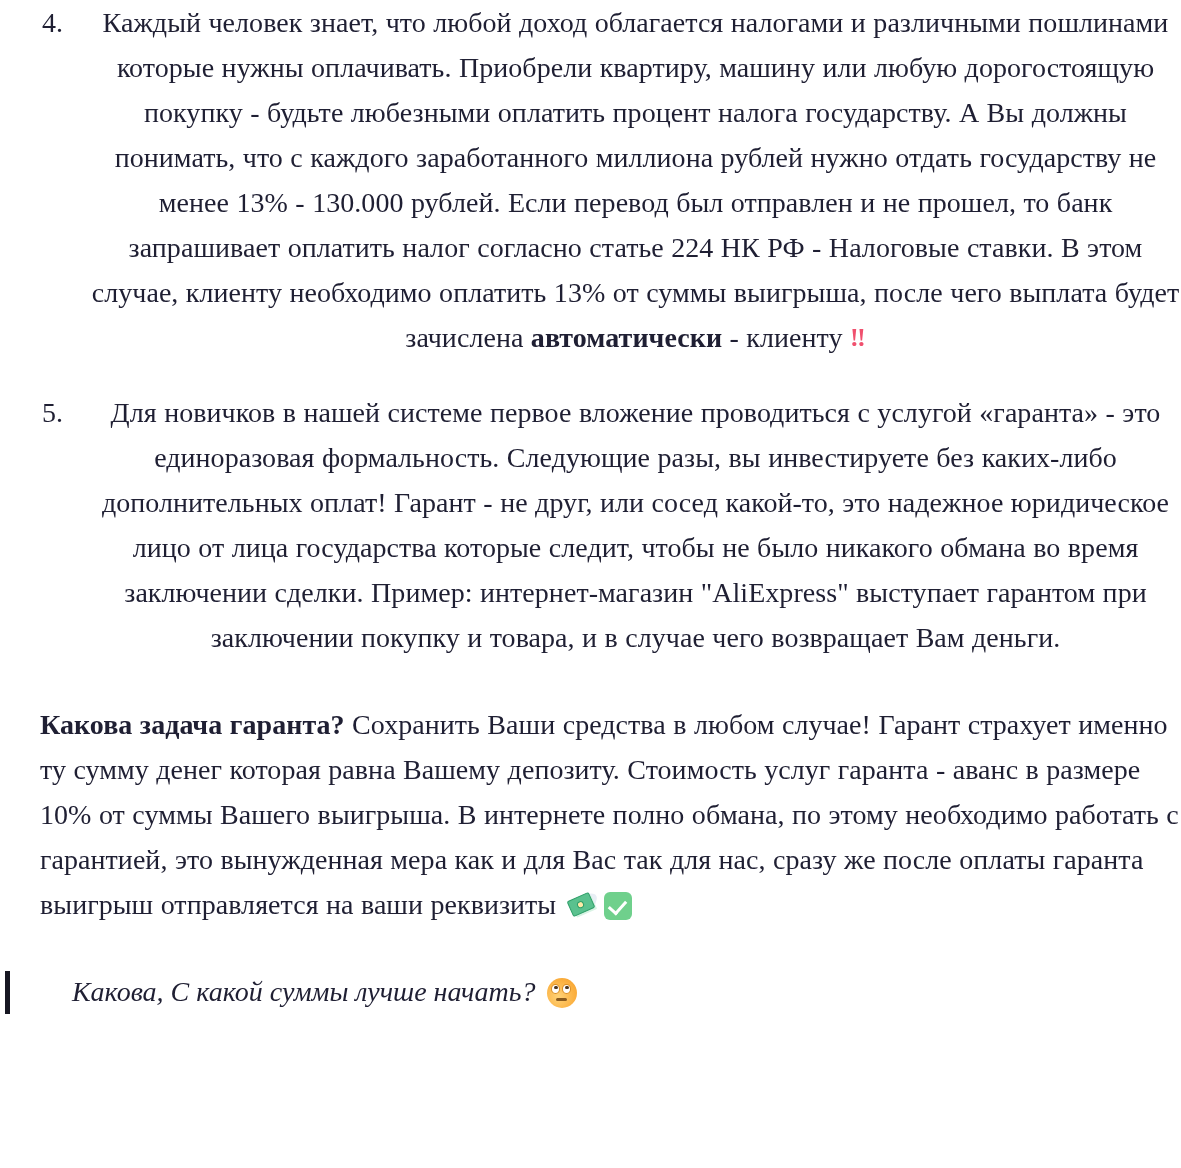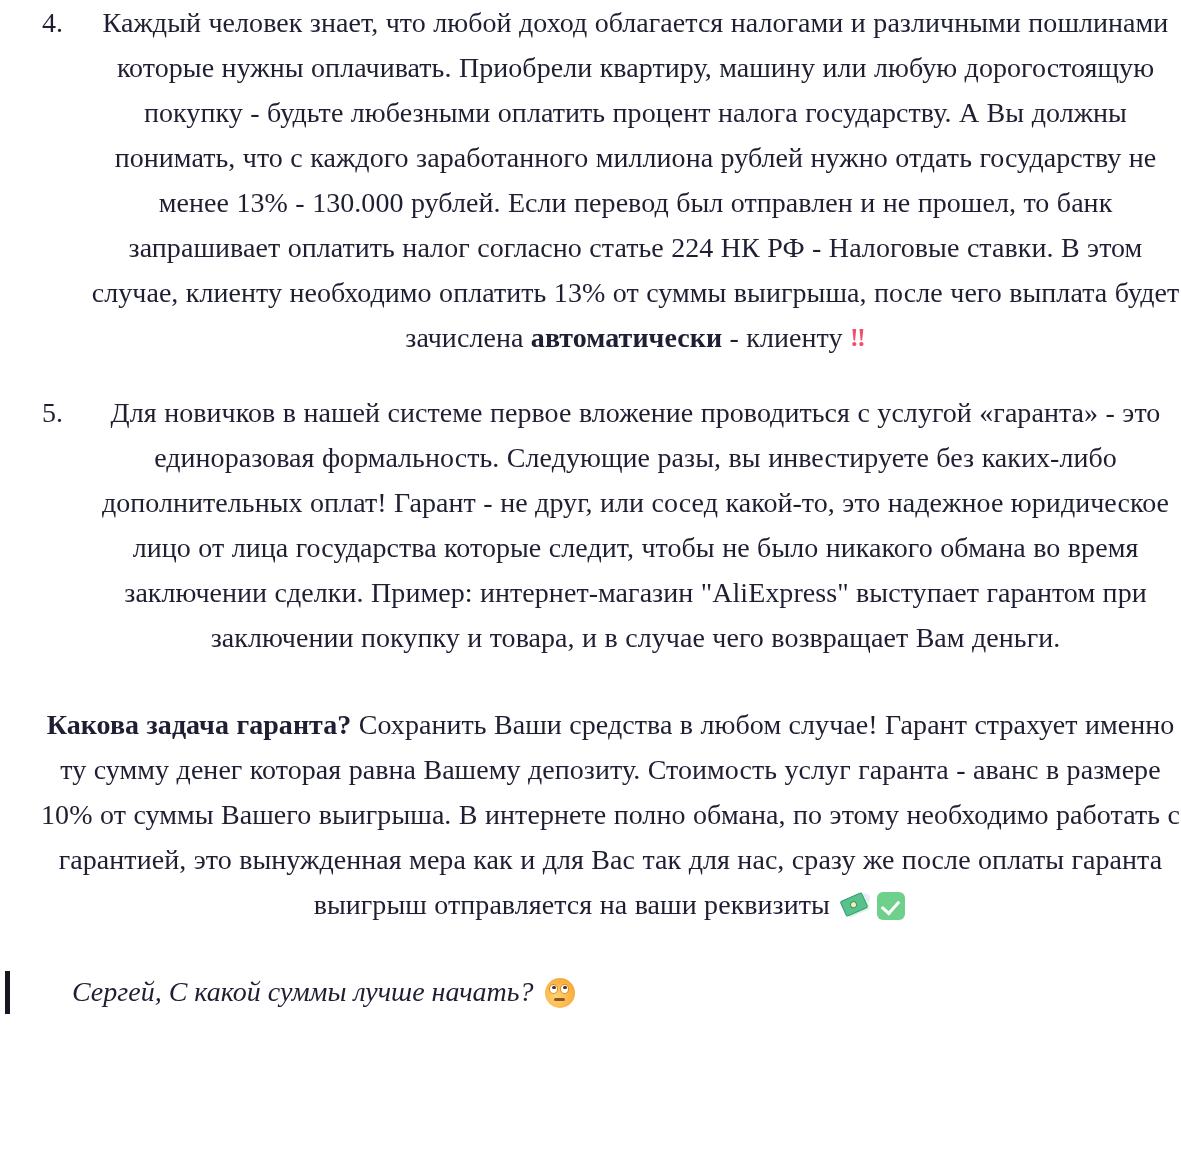--- a/index.html
+++ b/index.html
@@ -61,21 +61,21 @@
   }
 
   
   .body-paragraph {
     margin: 0;
     padding: 0 0 0 40px;
     font-size: 28px;
     line-height: 45px;
     letter-spacing: 0.05px;
     word-spacing: 0.4px;
-    text-align: center;
+    text-align: left;
   }
 
   .para-block {
     margin-top: 42px;
   }
 
   
   .quote-wrap {
     margin-top: 40px;
     padding-left: 40px;
@@ -253,16 +253,16 @@
       </div>
     </li>
 
   </ol>
 
   <div class="para-block">
     <p class="body-paragraph"><b class="bold">Какова задача гаранта?</b><span> Сохранить Ваши средства в любом случае! Гарант страхует именно ту сумму денег которая равна Вашему депозиту. Стоимость услуг гаранта - аванс в размере 10% от суммы Вашего выигрыша. В интернете полно обмана, по этому необходимо работать с гарантией, это вынужденная мера как и для Вас так для нас, сразу же после оплаты гаранта выигрыш отправляется на ваши реквизиты </span><span class="emoji emoji-money"><span class="wing"></span><span class="bill"></span></span><span class="emoji emoji-check"></span></p>
   </div>
 
   <div class="quote-wrap">
-    <blockquote class="quote"><span>Сергей, С какой суммы лучше начать? </span><span class="emoji emoji-face"><span class="eye left"></span><span class="eye right"></span><span class="mouth"></span></span></blockquote>
+    <blockquote class="quote"><span>Какова, С какой суммы лучше начать? </span><span class="emoji emoji-face"><span class="eye left"></span><span class="eye right"></span><span class="mouth"></span></span></blockquote>
   </div>
 
 </div>
 
 </body></html>

